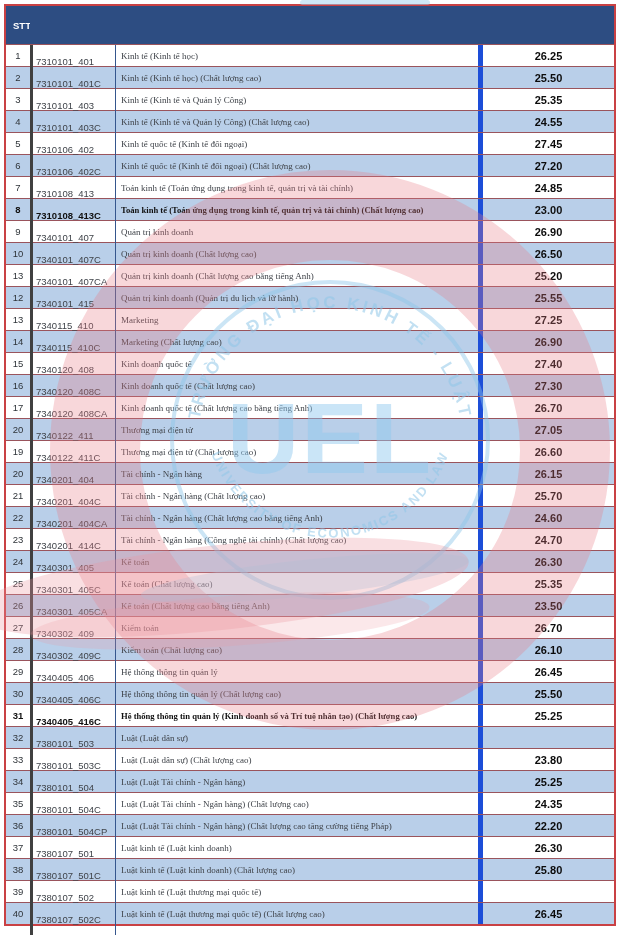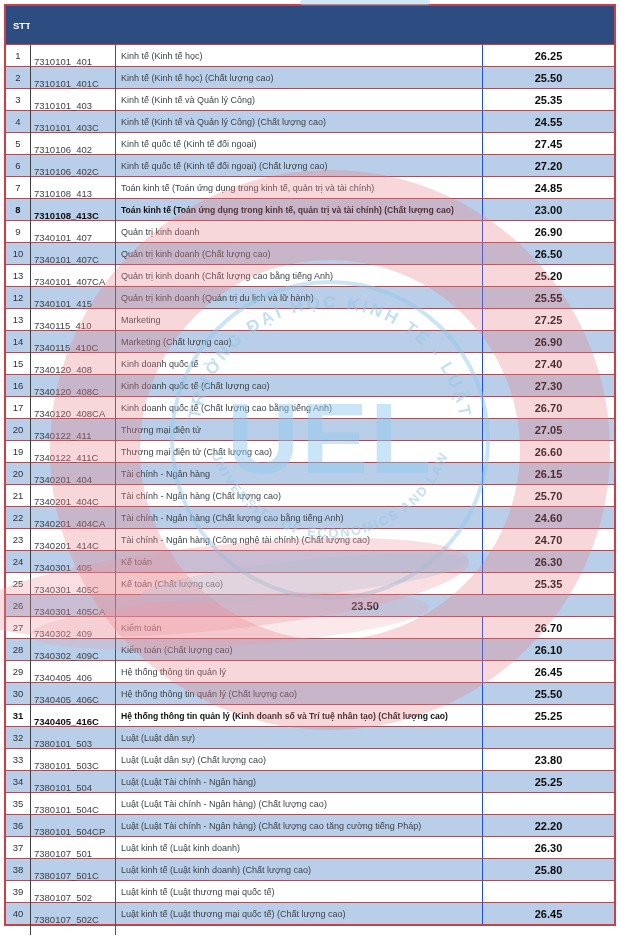--- a/index.html
+++ b/index.html
@@ -44,23 +44,23 @@
   .trow.row-light { background:#ffffff; }
   .trow.row-blue  { background:#b9cfe9; }
   .cell {
     display:flex; align-items:center;
     box-sizing:border-box;
     white-space:nowrap; overflow:hidden;
     color:#3f4349; font-size:9.5px;
   }
   .cell.stt  { width:24px; justify-content:center; color:#2e3338; }
   .cell.code { width:86px; padding:16px 3px;
-               border-left:1px solid #404040; border-right:1px solid #35568d; }
+               border-left:3px solid #404040; border-right:1px solid #35568d; }
   .cell.name { width:367px; padding:0 5px; font-size:9px;
-               border-right:1px solid #1d4ed8; }
+               border-right:5px solid #1d4ed8;font-family:Liberation Serif, serif; }
   .cell.score{ flex:1; justify-content:center;
                font-weight:bold; font-size:11px; color:#0b0b0b;text-align:center; }
   .trow.bold .cell { font-weight:bold; color:#101010; }
   .trow.bold .cell.name { font-size:8.6px; }
 
   
   .watermark { position:absolute; inset:0; z-index:3; pointer-events:none; }
   .wm-ring-pink {
     position:absolute; left:50px; top:170px;
     width:560px; height:560px; border-radius:50%;
@@ -254,20 +254,21 @@
       </div>
       <div class="trow row-light">
         <div class="cell stt">25</div>
         <div class="cell code">7340301_405C</div>
         <div class="cell name">Kế toán (Chất lượng cao)</div>
         <div class="cell score">25.35</div>
       </div>
       <div class="trow row-blue">
         <div class="cell stt">26</div>
         <div class="cell code">7340301_405CA</div>
+        <div class="cell name">Kế toán (Chất lượng cao bằng tiếng Anh)</div>
         <div class="cell score">23.50</div>
       </div>
       <div class="trow row-light">
         <div class="cell stt">27</div>
         <div class="cell code">7340302_409</div>
         <div class="cell name">Kiểm toán</div>
         <div class="cell score">26.70</div>
       </div>
       <div class="trow row-blue">
         <div class="cell stt">28</div>
@@ -307,20 +308,21 @@
       <div class="trow row-blue">
         <div class="cell stt">34</div>
         <div class="cell code">7380101_504</div>
         <div class="cell name">Luật (Luật Tài chính - Ngân hàng)</div>
         <div class="cell score">25.25</div>
       </div>
       <div class="trow row-light">
         <div class="cell stt">35</div>
         <div class="cell code">7380101_504C</div>
         <div class="cell name">Luật (Luật Tài chính - Ngân hàng) (Chất lượng cao)</div>
+        <div class="cell score">24.35</div>
       </div>
       <div class="trow row-blue">
         <div class="cell stt">36</div>
         <div class="cell code">7380101_504CP</div>
         <div class="cell name">Luật (Luật Tài chính - Ngân hàng) (Chất lượng cao tăng cường tiếng Pháp)</div>
         <div class="cell score">22.20</div>
       </div>
       <div class="trow row-light">
         <div class="cell stt">37</div>
         <div class="cell code">7380107_501</div>

